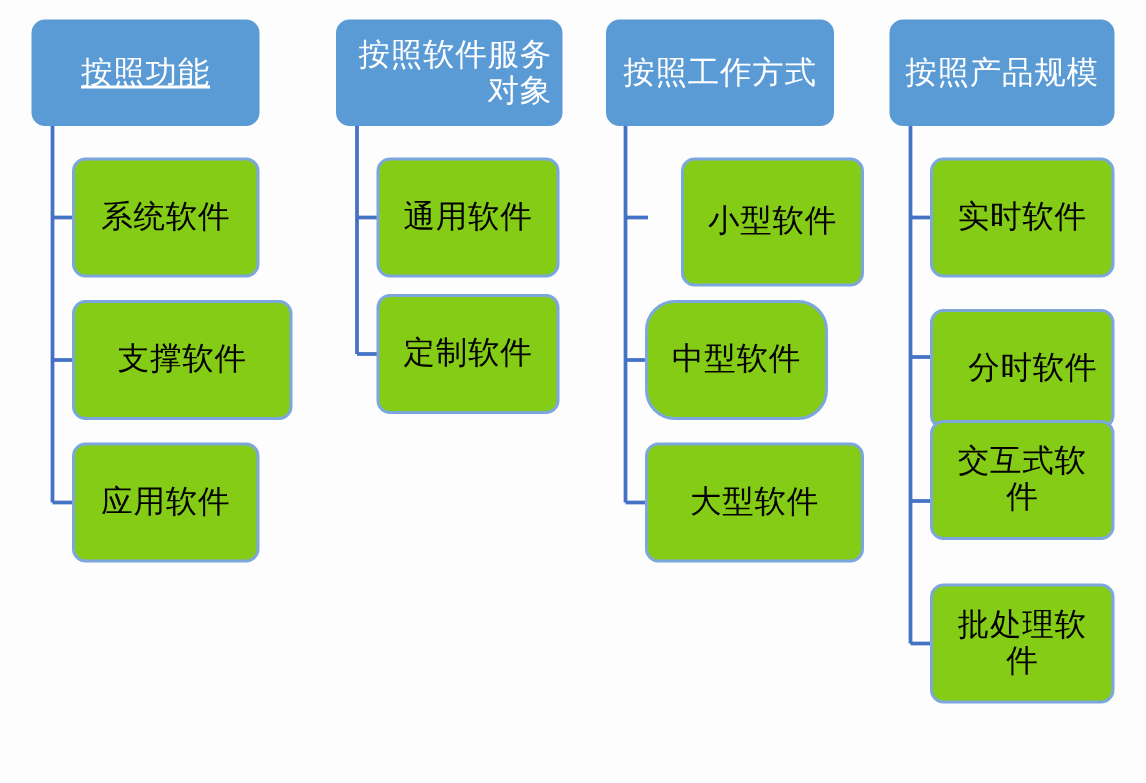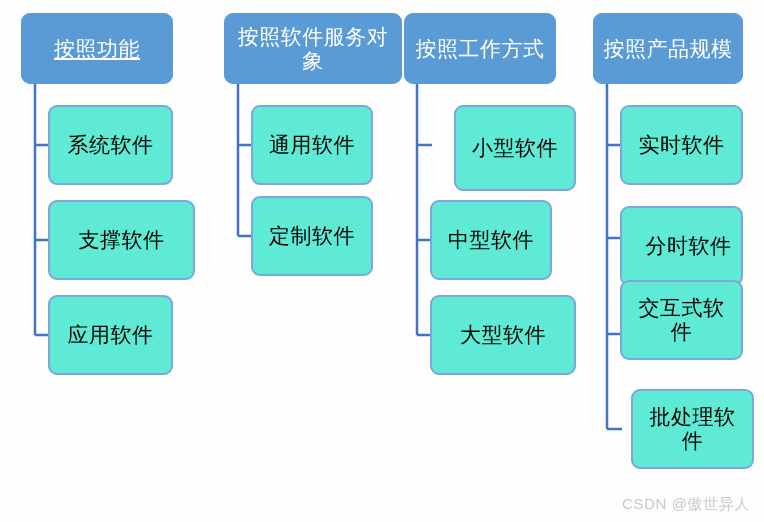--- a/index.html
+++ b/index.html
@@ -41,21 +41,21 @@
     line-height: 1.12;
   }
   .node.root {
     background: #5b9bd5;
     border: 1px solid #5b9bd5;
     color: #ffffff;
     font-size: 21px;
     letter-spacing: 0.5px;
   }
   .node.child {
-    background: #5eead4;
+    background: #84cc16;
     border: 2px solid #7ba7dd;
     color: #000000;
     font-size: 21px;
     letter-spacing: 0.5px;
   }
   .node .label {
     display: block;
     padding: 0 6px;
     white-space: pre-line;
   }
@@ -114,59 +114,58 @@
     </div>
     <div class="node child" style="left:48px; top:200px; width:147px; height:80px;">
       <span class="label">支撑软件</span>
     </div>
     <div class="node child" style="left:48px; top:295px; width:125px; height:80px;">
       <span class="label">应用软件</span>
     </div>
   </div>
 
   <div class="column">
-    <div class="node root" style="left:224px; top:13px; width:178px; height:71px;">
+    <div class="node root" style="left:224px; top:13px; width:151px; height:71px;text-align:right;">
       <span class="label">按照软件服务对象</span>
     </div>
     <div class="node child" style="left:251px; top:105px; width:122px; height:80px;">
       <span class="label">通用软件</span>
     </div>
     <div class="node child" style="left:251px; top:196px; width:122px; height:80px;">
       <span class="label">定制软件</span>
     </div>
   </div>
 
   <div class="column">
     <div class="node root" style="left:404px; top:13px; width:152px; height:71px;">
       <span class="label">按照工作方式</span>
     </div>
     <div class="node child" style="left:430px; top:105px; width:122px; height:86px;margin-left:24px;">
       <span class="label">小型软件</span>
     </div>
-    <div class="node child" style="left:430px; top:200px; width:122px; height:80px;">
+    <div class="node child" style="left:430px; top:200px; width:122px; height:80px;border-radius:20px;">
       <span class="label">中型软件</span>
     </div>
     <div class="node child" style="left:430px; top:295px; width:146px; height:80px;">
       <span class="label">大型软件</span>
     </div>
   </div>
 
   <div class="column">
     <div class="node root" style="left:593px; top:13px; width:150px; height:71px;">
       <span class="label">按照产品规模</span>
     </div>
     <div class="node child" style="left:620px; top:105px; width:123px; height:80px;">
       <span class="label">实时软件</span>
     </div>
     <div class="node child" style="left:620px; top:206px; width:123px; height:80px;padding-left:14px;">
       <span class="label">分时软件</span>
     </div>
     <div class="node child" style="left:620px; top:280px; width:123px; height:80px;">
       <span class="label">交互式软件</span>
     </div>
-    <div class="node child" style="left:620px; top:389px; width:123px; height:80px;margin-left:11px;">
+    <div class="node child" style="left:620px; top:389px; width:123px; height:80px;">
       <span class="label">批处理软件</span>
     </div>
   </div>
 
-  <div class="watermark">CSDN @傲世异人</div>
 
 </div>
 
 </body></html>

